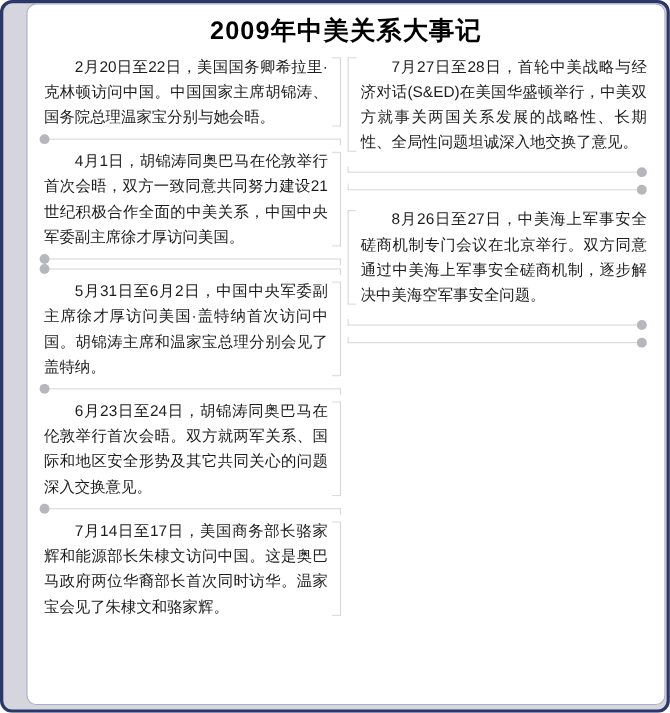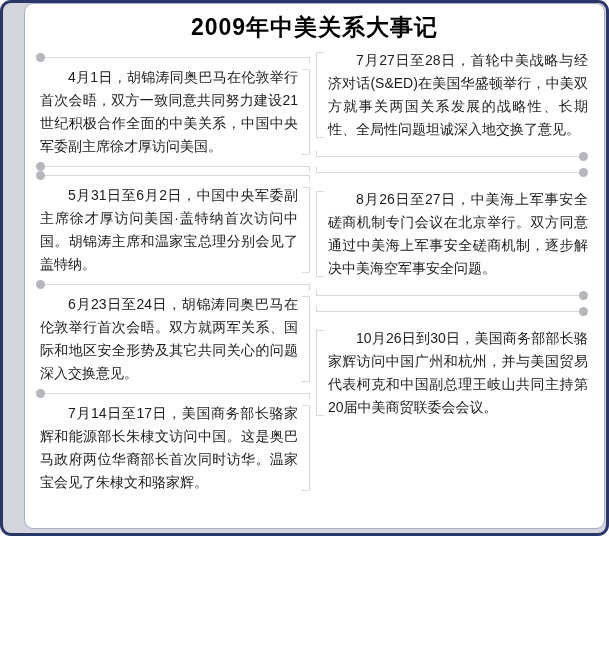--- a/index.html
+++ b/index.html
@@ -1,21 +1,21 @@
 <!DOCTYPE html>
 <html><head>
 <meta charset="utf-8">
 <style>
   html, body { margin:0; padding:0; background:#ffffff; }
   * { box-sizing:border-box; }
   body {
     width:609px; height:648px; overflow:hidden;
     font-family:"Liberation Sans","DejaVu Sans",sans-serif;
   }
-  .panel { position:relative; width:609px; height:536px; }
+  .panel { position:relative; width:609px; height:648px; }
   .frame {
     position:absolute; inset:0;
     background:#d5d5dd;
     border:3px solid #2c3769;
     border-radius:11px;
   }
   .card {
     position:absolute; left:24px; top:3px; right:4px; bottom:7px;
     background:#ffffff;
     border:1px solid #a7afc5;
@@ -67,38 +67,38 @@
 </head>
 <body>
 
 <div class="panel">
   <div class="frame"></div>
   <div class="card">
     <div class="title">2009年中美关系大事记</div>
     <div class="columns">
 
       <div class="col col-left">
+        <p class="event"><span class="bracket"></span><span>2月20日至22日，美国国务卿希拉里·克林顿访问中国。中国国家主席胡锦涛、国务院总理温家宝分别与她会晤。</span></p>
         <div class="divider"></div>
         <p class="event"><span class="bracket"></span><span>4月1日，胡锦涛同奥巴马在伦敦举行首次会晤，双方一致同意共同努力建设21世纪积极合作全面的中美关系，中国中央军委副主席徐才厚访问美国。</span></p>
         <div class="divider"></div>
         <div class="divider"></div>
         <p class="event"><span class="bracket"></span><span>5月31日至6月2日，中国中央军委副主席徐才厚访问美国·盖特纳首次访问中国。胡锦涛主席和温家宝总理分别会见了盖特纳。</span></p>
         <div class="divider"></div>
         <p class="event"><span class="bracket"></span><span>6月23日至24日，胡锦涛同奥巴马在伦敦举行首次会晤。双方就两军关系、国际和地区安全形势及其它共同关心的问题深入交换意见。</span></p>
         <div class="divider"></div>
         <p class="event"><span class="bracket"></span><span>7月14日至17日，美国商务部长骆家辉和能源部长朱棣文访问中国。这是奥巴马政府两位华裔部长首次同时访华。温家宝会见了朱棣文和骆家辉。</span></p>
       </div>
 
       <div class="gutter"></div>
 
       <div class="col col-right">
         <p class="event"><span class="bracket"></span><span>7月27日至28日，首轮中美战略与经济对话(S&amp;ED)在美国华盛顿举行，中美双方就事关两国关系发展的战略性、长期性、全局性问题坦诚深入地交换了意见。</span></p>
         <div class="divider"></div>
         <div class="divider"></div>
         <p class="event"><span class="bracket"></span><span>8月26日至27日，中美海上军事安全磋商机制专门会议在北京举行。双方同意通过中美海上军事安全磋商机制，逐步解决中美海空军事安全问题。</span></p>
         <div class="divider"></div>
         <div class="divider"></div>
-        <p class="event"><span class="bracket"></span><span>10月26日到30日，美国商务部部长骆家辉访问中国广州和杭州，并与美国贸易代表柯克和中国副总理王岐山共同主持第20届中美商贸联委会会议。</span></p>
       </div>
 
     </div>
   </div>
 </div>
 
 </body></html>

